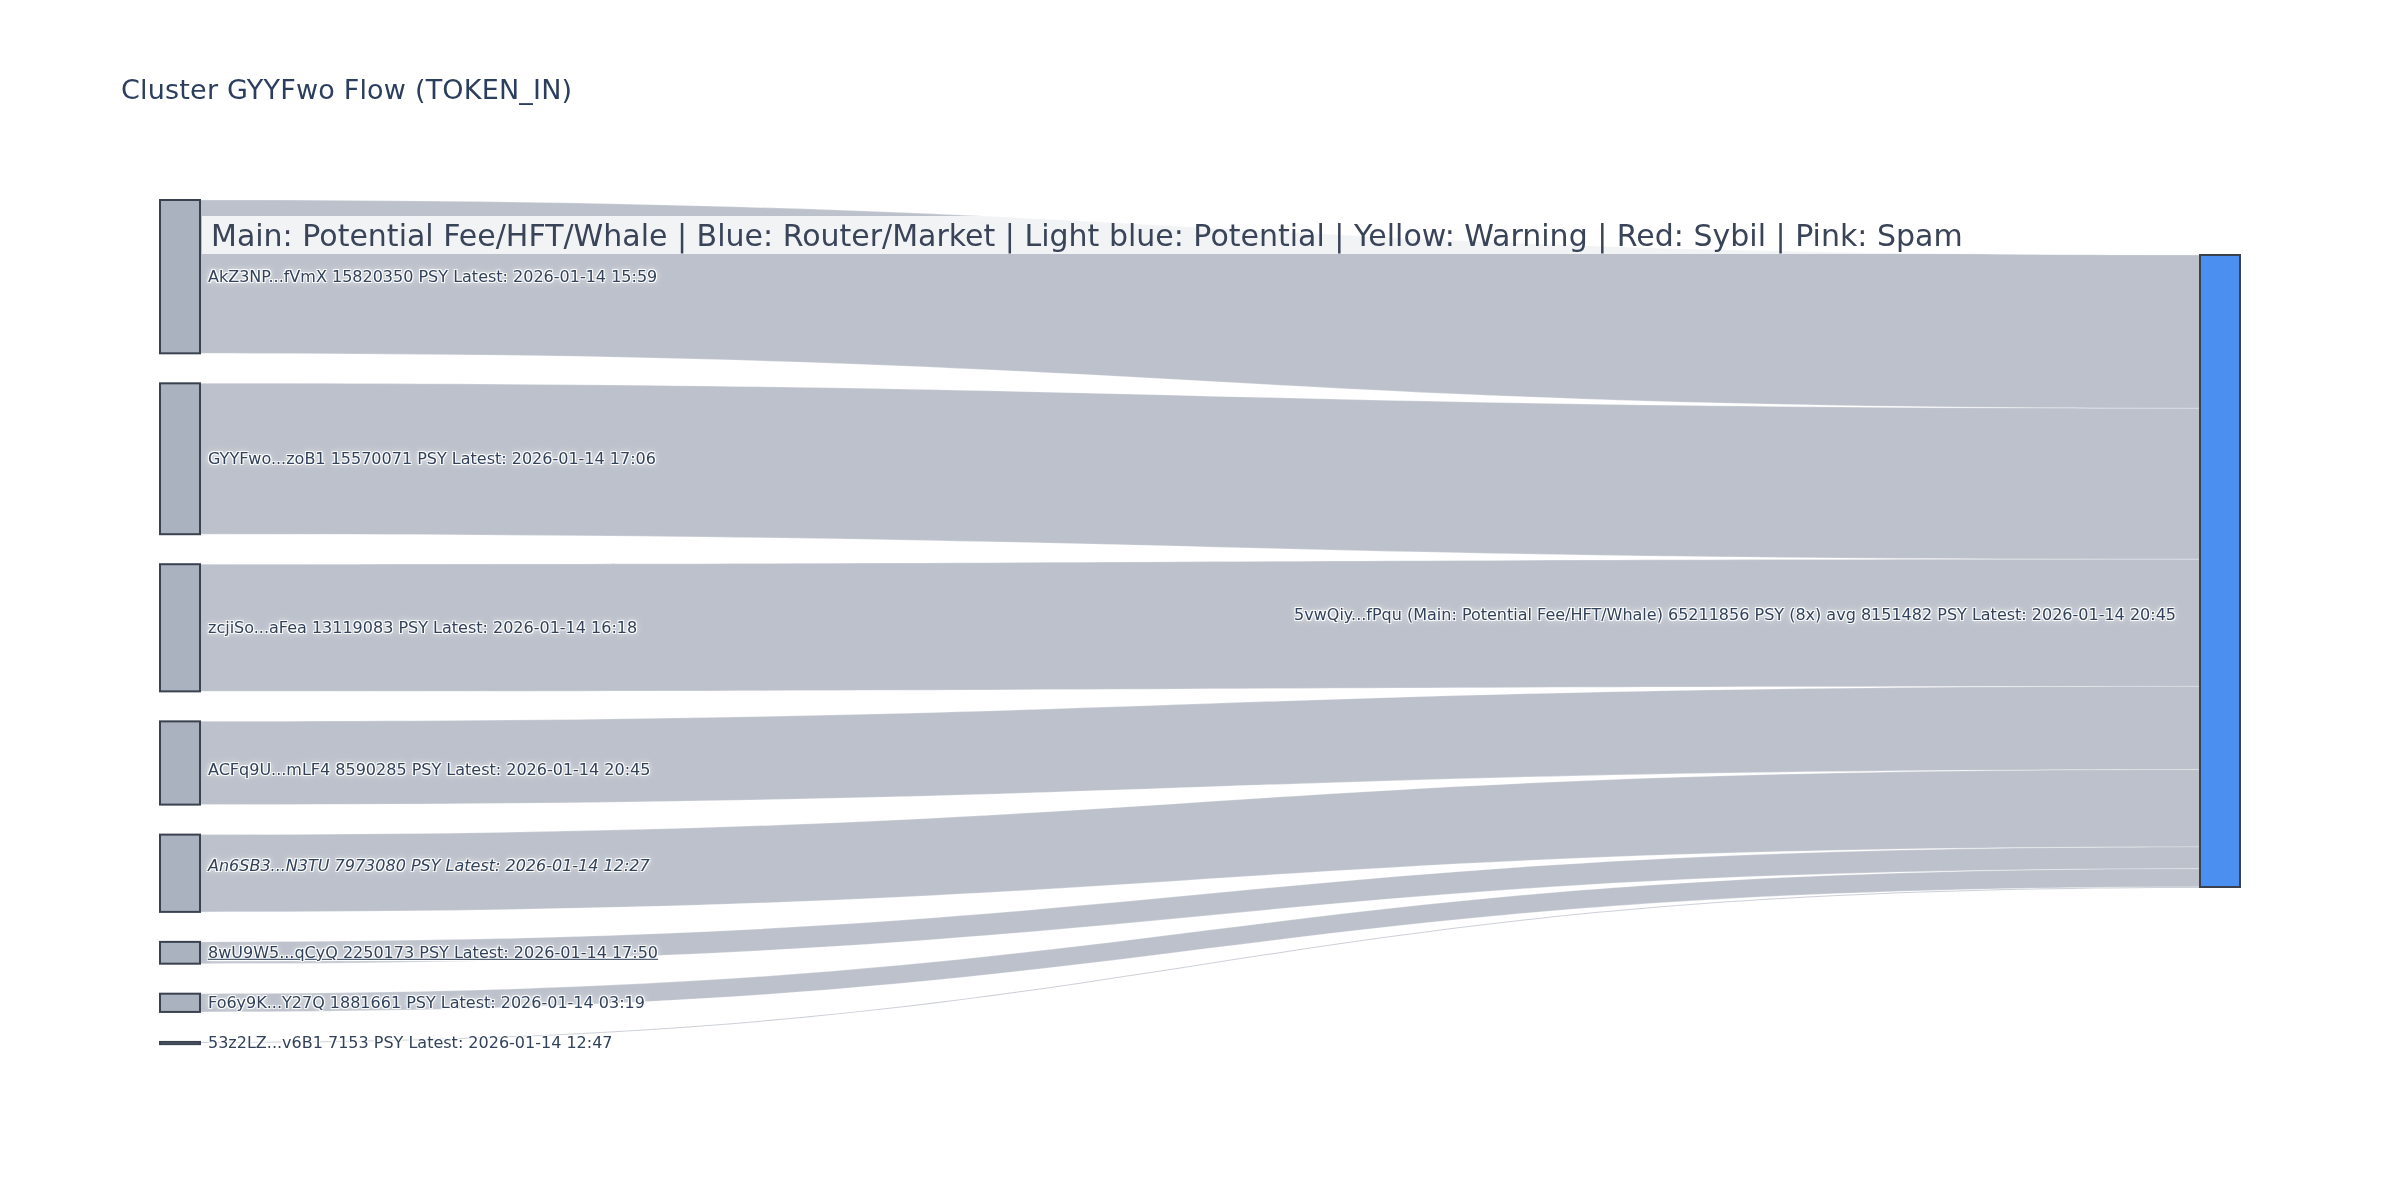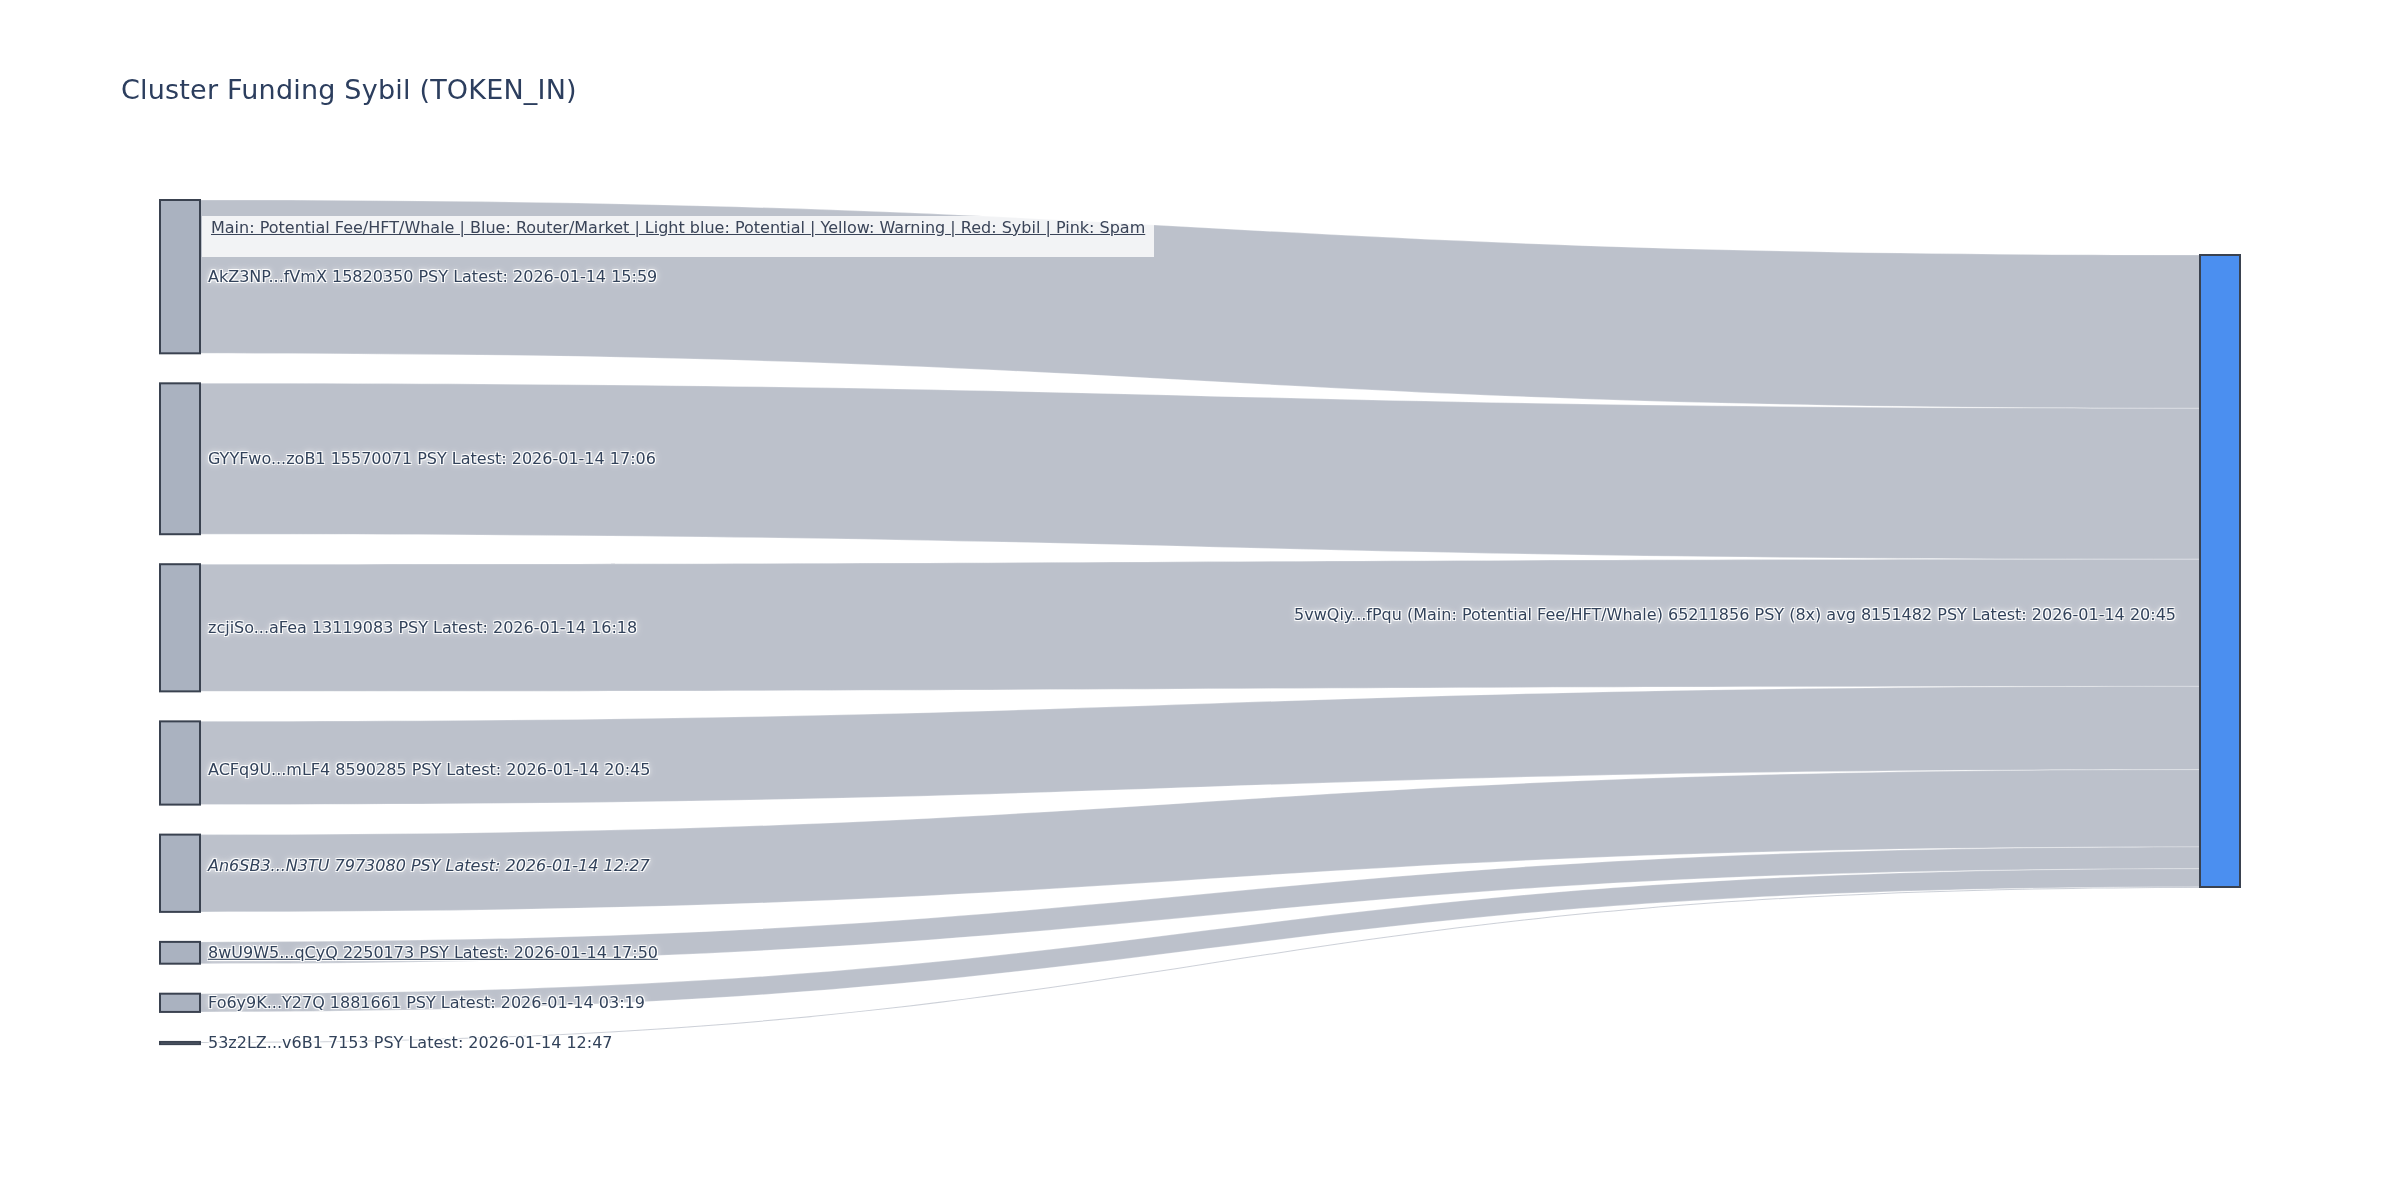--- a/index.html
+++ b/index.html
@@ -35,34 +35,33 @@
       -1px  1px 0 rgba(255,255,255,0.9),
        1px  1px 0 rgba(255,255,255,0.9),
        0 0 5px rgba(255,255,255,0.95),
        0 0 9px rgba(255,255,255,0.85);
   }
   .node-label.right-anchored { text-align: right; }
   #legend-annotation {
     position: absolute;
     left: 202px;
     top: 216px;
-    padding: 3px 9px 20px 9px;
+    padding: 3px 9px 0 9px;
     background: rgba(255,255,255,0.8);
-    font-size: 16px;
+    font-size: 30px;
     line-height: 1.15;
     color: #3a4458;
     white-space: nowrap;
-    text-decoration: underline;
   }
 </style>
 </head>
 <body>
 
 <div id="canvas">
-  <div id="chart-title">Cluster Funding Sybil (TOKEN_IN)</div>
+  <div id="chart-title">Cluster GYYFwo Flow (TOKEN_IN)</div>
   <svg id="sankey-svg" width="2400" height="1200" viewBox="0 0 2400 1200">
     <g id="links-layer">
         <path d="M200,200 C1200,200 1200,255 2200,255 L2200,408.322751617436 C1200,408.322751617436 1200,353.322751617436 200,353.322751617436 Z" fill="#bcc1cb" stroke="rgba(255,255,255,0.45)" stroke-width="0.6"></path>
         <path d="M200,383.322751617436 C1200,383.322751617436 1200,408.322751617436 2200,408.322751617436 L2200,559.2199270022311 C1200,559.2199270022311 1200,534.2199270022311 200,534.2199270022311 Z" fill="#bcc1cb" stroke="rgba(255,255,255,0.45)" stroke-width="0.6"></path>
         <path d="M200,564.2199270022311 C1200,564.2199270022311 1200,559.2199270022311 2200,559.2199270022311 L2200,686.3633785856364 C1200,686.3633785856364 1200,691.3633785856364 200,691.3633785856364 Z" fill="#bcc1cb" stroke="rgba(255,255,255,0.45)" stroke-width="0.6"></path>
         <path d="M200,721.3633785856364 C1200,721.3633785856364 1200,686.3633785856364 2200,686.3633785856364 L2200,769.616033133607 C1200,769.616033133607 1200,804.616033133607 200,804.616033133607 Z" fill="#bcc1cb" stroke="rgba(255,255,255,0.45)" stroke-width="0.6"></path>
         <path d="M200,834.616033133607 C1200,834.616033133607 1200,769.616033133607 2200,769.616033133607 L2200,846.887052072249 C1200,846.887052072249 1200,911.887052072249 200,911.887052072249 Z" fill="#bcc1cb" stroke="rgba(255,255,255,0.45)" stroke-width="0.6"></path>
         <path d="M200,941.887052072249 C1200,941.887052072249 1200,846.887052072249 2200,846.887052072249 L2200,868.6945794642006 C1200,868.6945794642006 1200,963.6945794642006 200,963.6945794642006 Z" fill="#bcc1cb" stroke="rgba(255,255,255,0.45)" stroke-width="0.6"></path>
         <path d="M200,993.6945794642006 C1200,993.6945794642006 1200,868.6945794642006 2200,868.6945794642006 L2200,886.930676777548 C1200,886.930676777548 1200,1011.930676777548 200,1011.930676777548 Z" fill="#bcc1cb" stroke="rgba(255,255,255,0.45)" stroke-width="0.6"></path>
         <path d="M200,1041.9306767775481 C1200,1041.9306767775481 1200,886.930676777548 2200,886.930676777548 L2200,887.930676777548 C1200,887.930676777548 1200,1042.9306767775481 200,1042.9306767775481 Z" fill="#bcc1cb" stroke="rgba(255,255,255,0.45)" stroke-width="0.6"></path>

